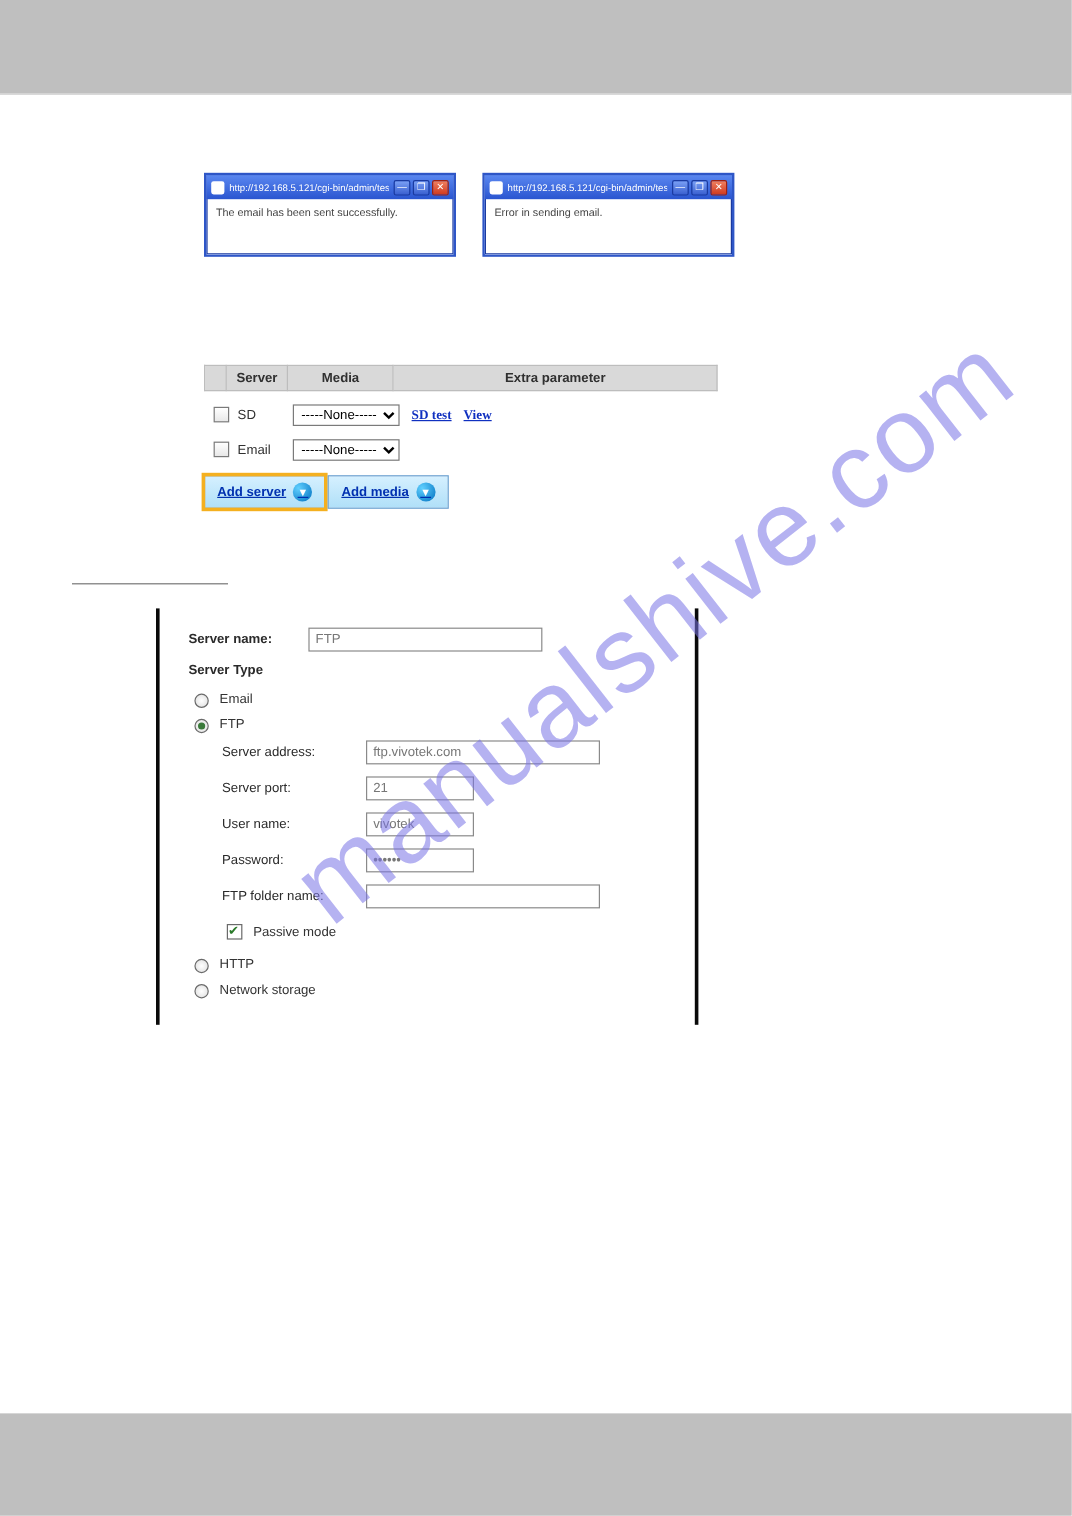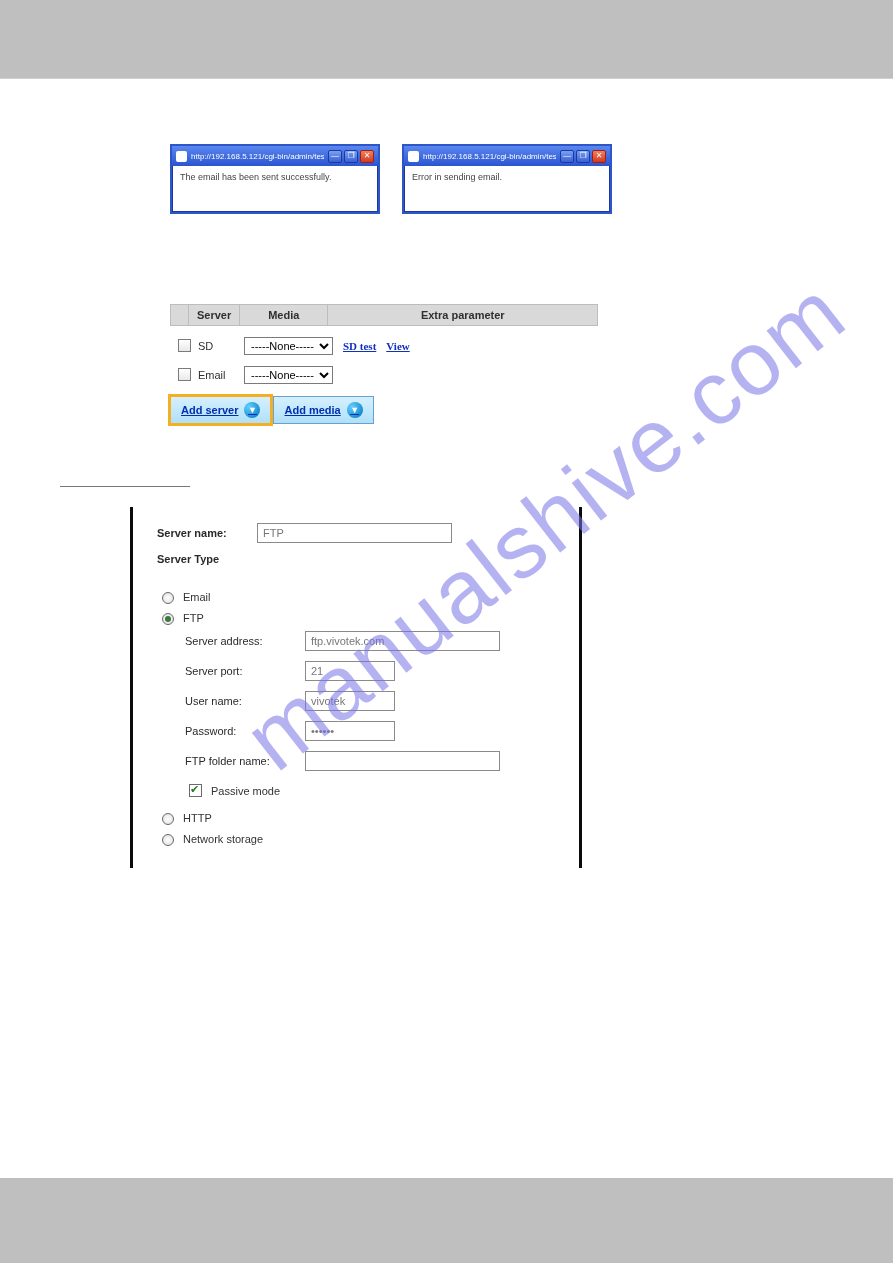--- a/index.html
+++ b/index.html
@@ -167,21 +167,21 @@
   .frow .lab.nn{font-weight:normal;}
   .txt{
     border:1px solid #8a8a8a;
     padding:3px 5px;
     font-size:11px;
     color:#777;
     background:#fff;
   }
   .txt.w1{width:195px;}
   .txt.w2{width:90px;}
-  .sect-title{font-weight:bold;margin:8px 0 24px 0;color:#2a2a2a;}
+  .sect-title{font-weight:bold;margin:8px 0 10px 0;color:#2a2a2a;}
   .radio-row{display:flex;align-items:center;gap:6px;margin:6px 0;}
   input.rd{appearance:none;width:12px;height:12px;border:1px solid #6a6a6a;border-radius:50%;background:radial-gradient(#fff,#ddd);position:relative;}
   input.rd:checked::after{content:"";position:absolute;inset:2px;border-radius:50%;background:#3a7a3a;}
   .sub{margin-left:28px;}
   .sub .frow .lab{width:120px;font-weight:normal;}
   .cb{appearance:none;width:13px;height:13px;border:1px solid #6a6a6a;background:#fff;position:relative;}
   .cb:checked::after{content:"✔";position:absolute;left:0;top:-2px;font-size:11px;color:#2a7a2a;}
 
   .btn-bar{display:flex;gap:14px;justify-content:flex-end;margin-top:14px;}
   .btn{

